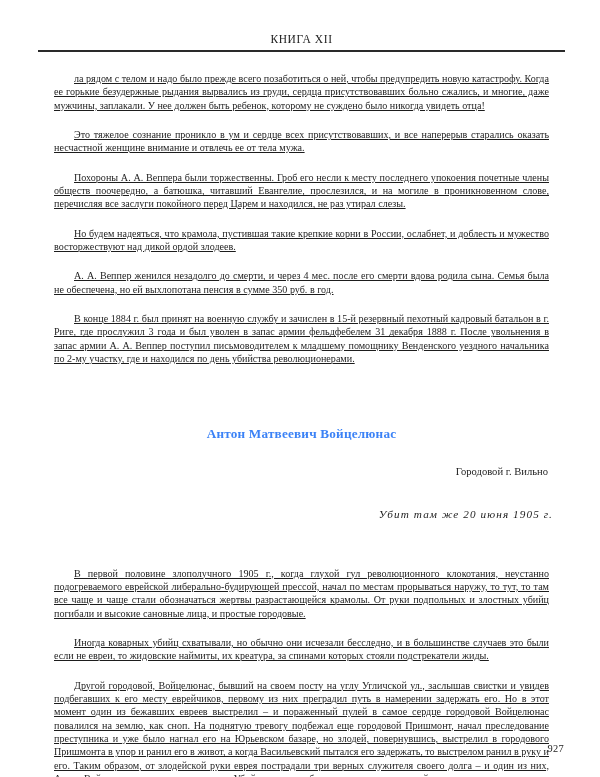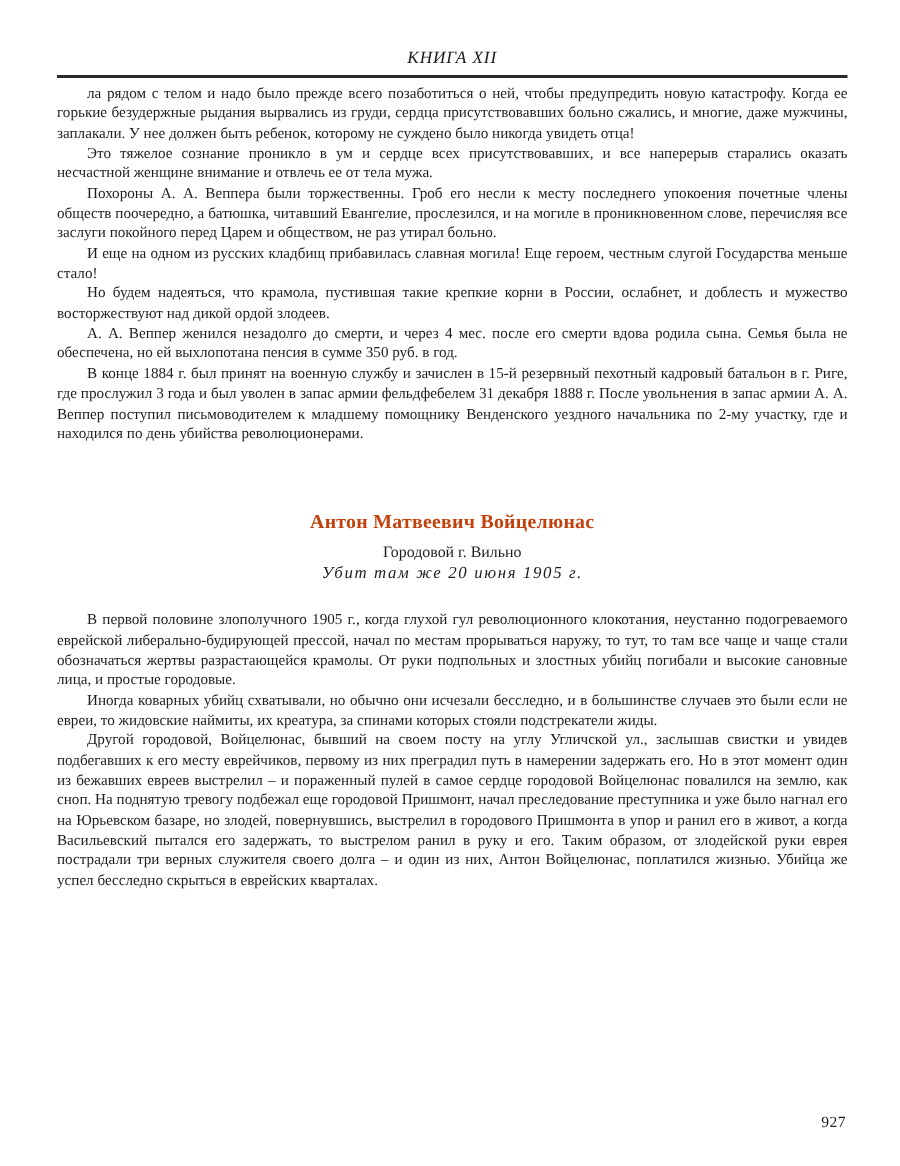--- a/index.html
+++ b/index.html
@@ -20,66 +20,66 @@
     height: 777px;
     box-sizing: border-box;
     padding: 0;
   }
   .running-head {
     position: absolute;
     left: 38px;
     right: 35px;
     top: 33px;
     text-align: center;
-    font-style: italic;
     font-size: 11.5px;
     letter-spacing: 0.6px;
     color: #1b1b1b;
   }
   .head-rule {
     position: absolute;
     left: 38px;
     top: 50px;
     width: 527px;
     height: 1.6px;
     background: #2a2a2a;
   }
   .content {
     position: absolute;
     left: 38px;
     top: 56px;
     width: 527px;
   }
   p.body-text {
-    margin: 0;
+    margin: 16px;
     font-size: 10.1px;
     line-height: 13.35px;
     text-align: justify;
     text-justify: inter-word;
     text-indent: 20px;
     color: #1d1d1d;
     hyphens: manual;
+    text-decoration: underline;
   }
   .section-title {
     margin: 0;
     text-align: center;
     font-weight: bold;
     font-size: 13.2px;
     letter-spacing: 0.2px;
-    color: #c2410c;
+    color: #3b82f6;
   }
   .section-sub {
-    margin: 0;
-    text-align: center;
+    margin: 17px;
+    text-align: right;
     font-size: 10.6px;
     color: #1d1d1d;
   }
   .section-sub-italic {
-    margin: 0;
-    text-align: center;
+    margin: 12px;
+    text-align: right;
     font-size: 11.2px;
     font-style: italic;
     letter-spacing: 1.1px;
     color: #1d1d1d;
   }
   .gap-before-title { height: 44px; }
   .gap-title-sub { height: 7px; }
   .gap-sub-sub { height: 2px; }
   .gap-after-head { height: 19px; }
   .folio {
@@ -98,22 +98,21 @@
 <div class="page">
 
   <div class="running-head">КНИГА XII</div>
 
   <div class="head-rule"></div>
 
   <div class="content">
 
     <p class="body-text">ла рядом с телом и надо было прежде всего позаботиться о ней, чтобы предупредить новую катастрофу. Когда ее горькие безудержные рыдания вырвались из груди, сердца присутствовавших больно сжались, и многие, даже мужчины, заплакали. У нее должен быть ребенок, которому не суждено было никогда увидеть отца!</p>
     <p class="body-text">Это тяжелое сознание проникло в ум и сердце всех присутствовавших, и все наперерыв старались оказать несчастной женщине внимание и отвлечь ее от тела мужа.</p>
-    <p class="body-text">Похороны А. А. Веппера были торжественны. Гроб его несли к месту последнего упокоения почетные члены обществ поочередно, а батюшка, читавший Евангелие, прослезился, и на могиле в проникновенном слове, перечисляя все заслуги покойного перед Царем и обществом, не раз утирал больно.</p>
-    <p class="body-text">И еще на одном из русских кладбищ прибавилась славная могила! Еще героем, честным слугой Государства меньше стало!</p>
+    <p class="body-text">Похороны А. А. Веппера были торжественны. Гроб его несли к месту последнего упокоения почетные члены обществ поочередно, а батюшка, читавший Евангелие, прослезился, и на могиле в проникновенном слове, перечисляя все заслуги покойного перед Царем и находился, не раз утирал слезы.</p>
     <p class="body-text">Но будем надеяться, что крамола, пустившая такие крепкие корни в России, ослабнет, и доблесть и мужество восторжествуют над дикой ордой злодеев.</p>
     <p class="body-text">А. А. Веппер женился незадолго до смерти, и через 4 мес. после его смерти вдова родила сына. Семья была не обеспечена, но ей выхлопотана пенсия в сумме 350 руб. в год.</p>
     <p class="body-text">В конце 1884 г. был принят на военную службу и зачислен в 15-й резервный пехотный кадровый батальон в г. Риге, где прослужил 3 года и был уволен в запас армии фельдфебелем 31 декабря 1888 г. После увольнения в запас армии А. А. Веппер поступил письмоводителем к младшему помощнику Венденского уездного начальника по 2-му участку, где и находился по день убийства революционерами.</p>
 
     <div class="gap-before-title"></div>
 
     <h2 class="section-title">Антон Матвеевич Войцелюнас</h2>
 
     <div class="gap-title-sub"></div>
 

